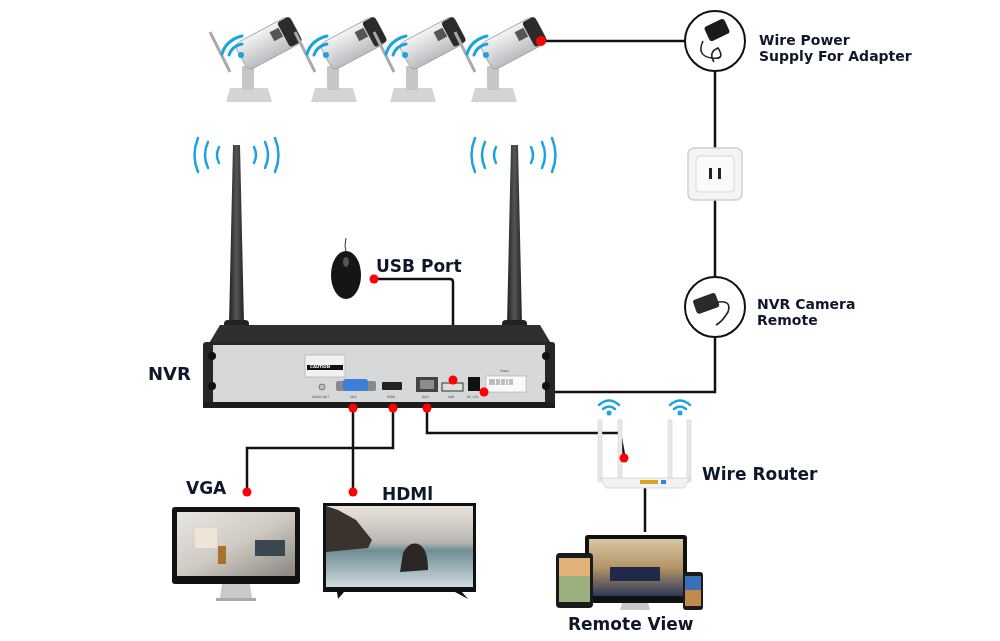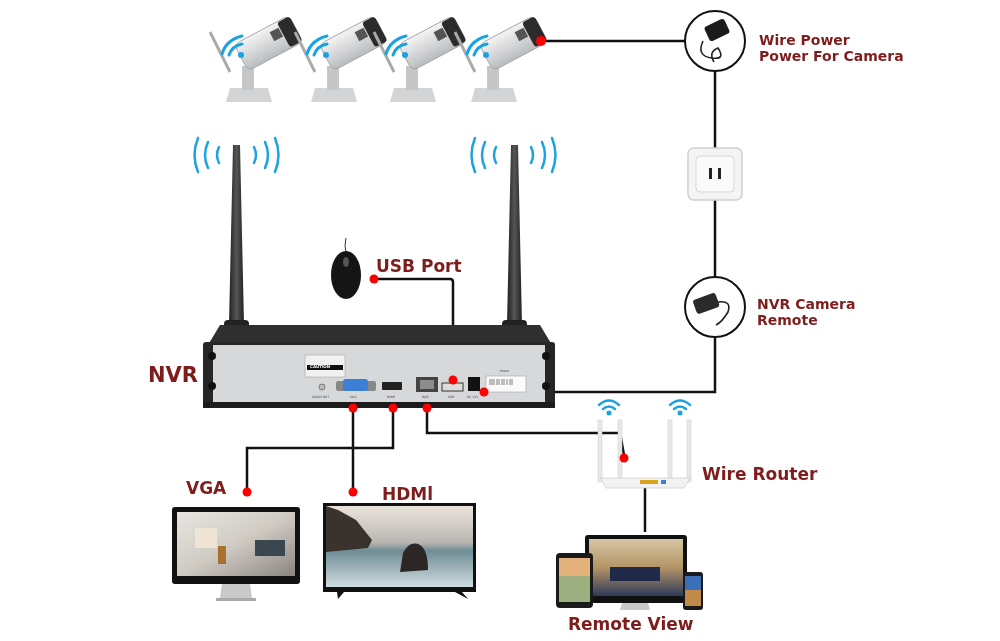--- a/index.html
+++ b/index.html
@@ -1,19 +1,19 @@
 <!DOCTYPE html>
 <html><head>
 <meta charset="utf-8">
 <style>
   html, body { margin:0; padding:0; background:#ffffff; }
   body { width:1000px; height:641px; position:relative; overflow:hidden; font-family:"DejaVu Sans", sans-serif; }
   .abs { position:absolute; }
-  .label { position:absolute; font-weight:bold; color:#7f1d1d; white-space:nowrap; }
-  .lbl-big { font-size:21px; }
+  .label { position:absolute; font-weight:bold; color:#0f172a; white-space:nowrap; }
+  .lbl-big { font-size:18px; }
   .lbl-mid { font-size:17px; }
   .lbl-small { font-size:14px; line-height:16px; }
   svg { position:absolute; left:0; top:0; }
 </style>
 </head>
 <body>
 
 <svg width="1000" height="641" viewBox="0 0 1000 641">
   <defs>
     <linearGradient id="camBody" x1="0" y1="0" x2="0" y2="1">
@@ -268,21 +268,21 @@
     <circle cx="393" cy="408" r="4.5"></circle>
     <circle cx="427" cy="408" r="4.5"></circle>
     <circle cx="247" cy="492" r="4.5"></circle>
     <circle cx="353" cy="492" r="4.5"></circle>
     <circle cx="624" cy="458" r="4.5"></circle>
   </g>
 </svg>
 
 <div class="label lbl-small" style="left:759px;top:32px;">
   <div>Wire Power</div>
-  <div>Power For Camera</div>
+  <div>Supply For Adapter</div>
 </div>
 <div class="label lbl-small" style="left:757px;top:296px;">
   <div>NVR Camera</div>
   <div>Remote</div>
 </div>
 <div class="label lbl-mid" style="left:376px;top:256px;text-align:right;">USB Port</div>
 <div class="label lbl-big" style="left:148px;top:363px;">NVR</div>
 <div class="label lbl-mid" style="left:186px;top:478px;">VGA</div>
 <div class="label lbl-mid" style="left:382px;top:484px;">HDMl</div>
 <div class="label lbl-mid" style="left:702px;top:464px;">Wire Router</div>

